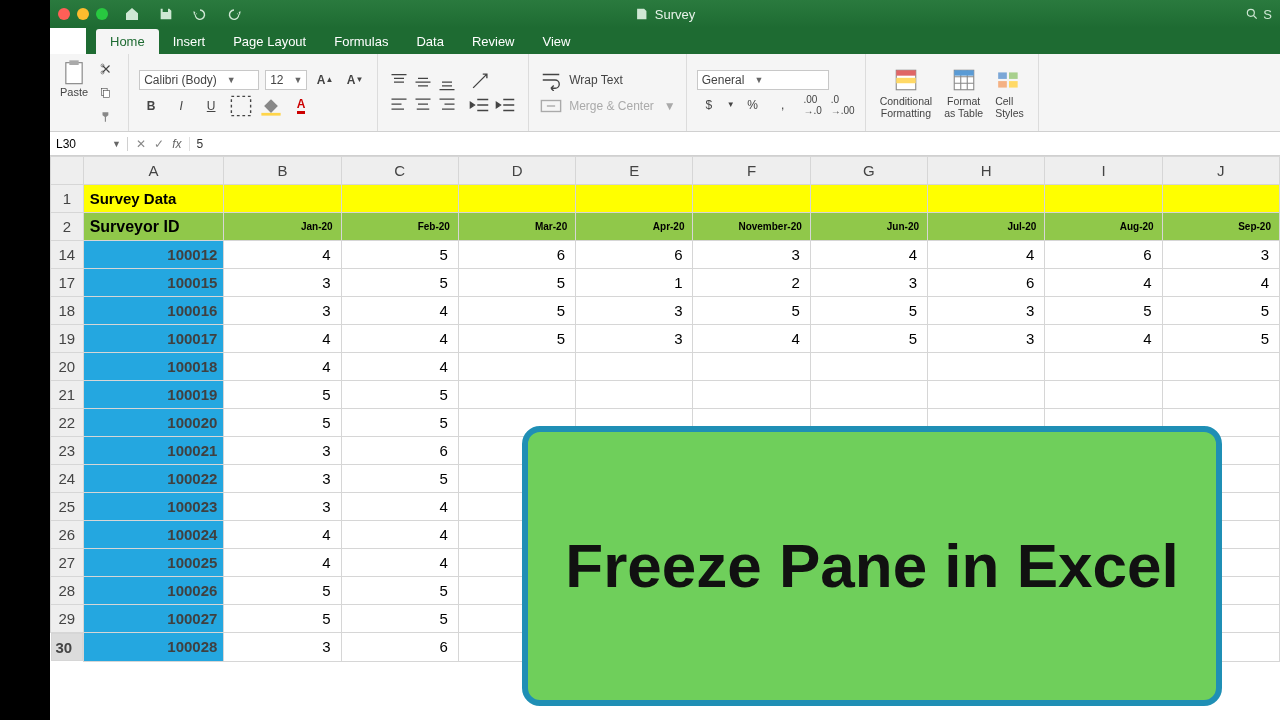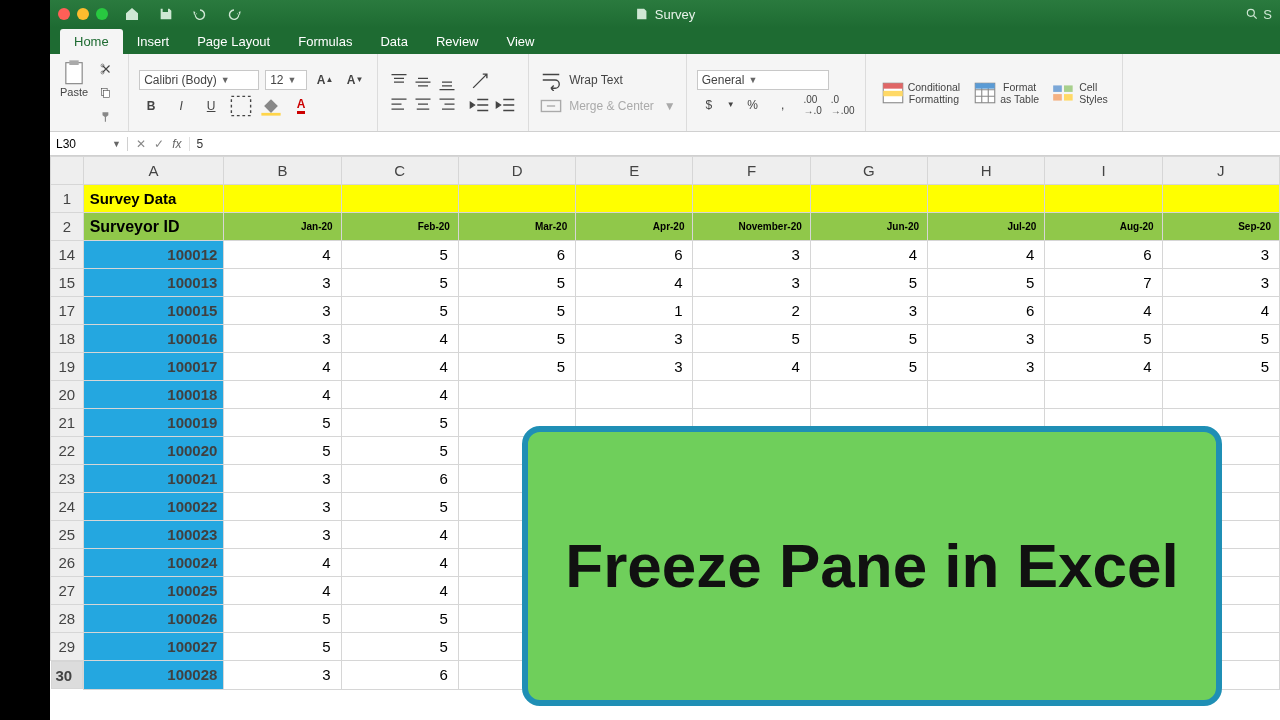--- a/index.html
+++ b/index.html
@@ -13,32 +13,32 @@
 .mac-dots span { width: 12px; height: 12px; border-radius: 50%; display: inline-block; }
 .mac-dots .r { background:#ff5f57; } .mac-dots .y { background:#febc2e; } .mac-dots .g { background:#28c840; }
 .qat { display:flex; gap:10px; color:#cfe7d4; font-size:14px; align-items:center; }
 .qat svg { width:16px; height:16px; fill:#cfe7d4; }
 .titlebar .doc { position:absolute; left:50%; transform:translateX(-50%); display:flex; align-items:center; gap:6px; color:#e8f3ea; font-size:13px; }
 .titlebar .doc svg { width:14px; height:14px; fill:#cfe7d4; }
 .titlebar .search { margin-left:auto; color:#cfe7d4; font-size:13px; display:flex; align-items:center; gap:4px; }
 .titlebar .search svg { width:14px; height:14px; fill:#cfe7d4; }
 
 
-.tabs { height:26px; background:#1e6b32; display:flex; align-items:flex-end; padding-left:10px; }
+.tabs { height:26px; background:#1e6b32; display:flex; align-items:flex-end; padding-left:10px;margin-left:36px; }
 .tab { padding:5px 14px 5px; color:#fff; font-size:13px; cursor:pointer; }
 .tab.active { background:#f5f5f5; color:#1e6b32; border-radius:3px 3px 0 0; }
 
 
 .ribbon { background:#f5f5f5; border-bottom:1px solid #d0d0d0; height:78px; display:flex; align-items:stretch; font-size:12px; color:#444; }
 .rgroup { border-right:1px solid #dcdcdc; padding:4px 10px; display:flex; flex-direction:column; justify-content:center; gap:4px; }
 .rgroup .row { display:flex; align-items:center; gap:6px; }
 .iconbtn { width:24px; height:22px; display:flex; align-items:center; justify-content:center; border:1px solid transparent; cursor:pointer; }
-.sel { border:1px solid #c8c8c8; background:#fff; padding:2px 4px; font-size:12px; display:flex; align-items:center; gap:4px; }
+.sel { border:1px solid #c8c8c8; background:#fff; padding:2px 4px; font-size:12px; display:flex; align-items:center; gap:10px; }
 .sel .dd { font-size:9px; color:#666; }
-.vstack { display:flex; flex-direction:row; align-items:center; font-size:10.5px; gap:2px; padding:0 4px; cursor:pointer; }
+.vstack { display:flex; flex-direction:column; align-items:center; font-size:10.5px; gap:2px; padding:0 4px; cursor:pointer; }
 .vstack svg { width:26px; height:26px; }
 
 .paste-grp { display:flex; gap:6px; align-items:flex-start; }
 .paste-main { display:flex; flex-direction:column; align-items:center; font-size:11px;justify-content:space-between; }
 .paste-main svg { width:28px; height:28px; }
 .paste-side { display:flex; flex-direction:column; gap:2px; }
 .paste-side svg { width:14px; height:14px; }
 
 .align-grid { display:grid; grid-template-columns:repeat(3,22px); grid-template-rows:repeat(2,20px); gap:2px; }
 .align-grid .iconbtn { width:22px; height:20px; }
@@ -399,33 +399,20 @@
             <td class="valcell">5</td>
             <td class="valcell">6</td>
             <td class="valcell">6</td>
             <td class="valcell">3</td>
             <td class="valcell">4</td>
             <td class="valcell">4</td>
             <td class="valcell">6</td>
             <td class="valcell">3</td>
           </tr>
           <tr>
-            <th class="rowh">15</th>
-            <td class="idcell">100013</td>
-            <td class="valcell">3</td>
-            <td class="valcell">5</td>
-            <td class="valcell">5</td>
-            <td class="valcell">4</td>
-            <td class="valcell">3</td>
-            <td class="valcell">5</td>
-            <td class="valcell">5</td>
-            <td class="valcell">7</td>
-            <td class="valcell">3</td>
-          </tr>
-          <tr>
             <th class="rowh">17</th>
             <td class="idcell">100015</td>
             <td class="valcell">3</td>
             <td class="valcell">5</td>
             <td class="valcell">5</td>
             <td class="valcell">1</td>
             <td class="valcell">2</td>
             <td class="valcell">3</td>
             <td class="valcell">6</td>
             <td class="valcell">4</td>

